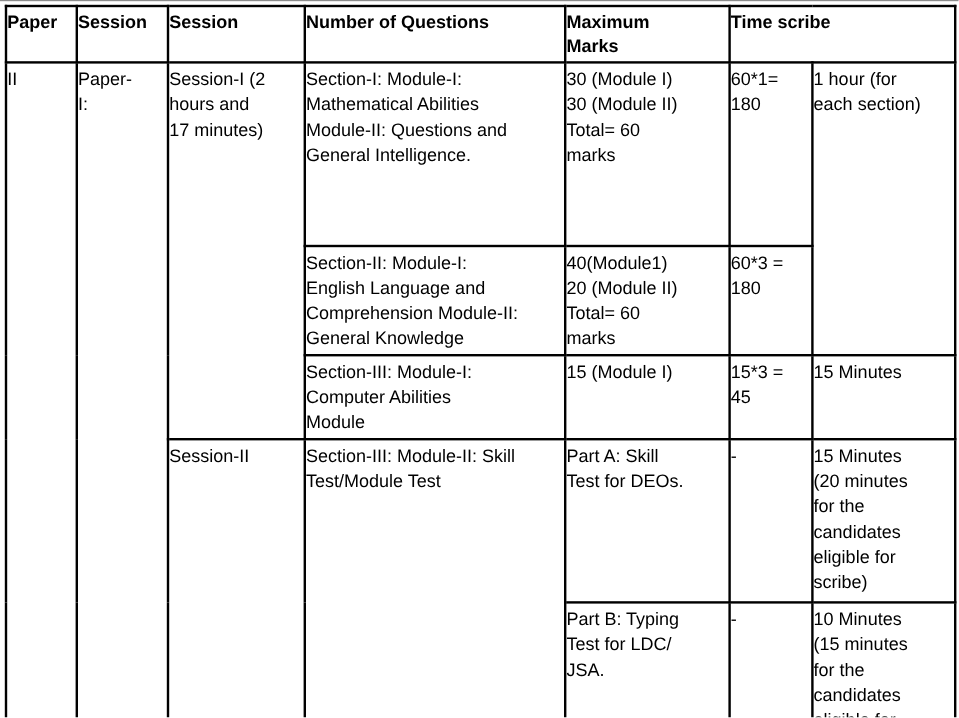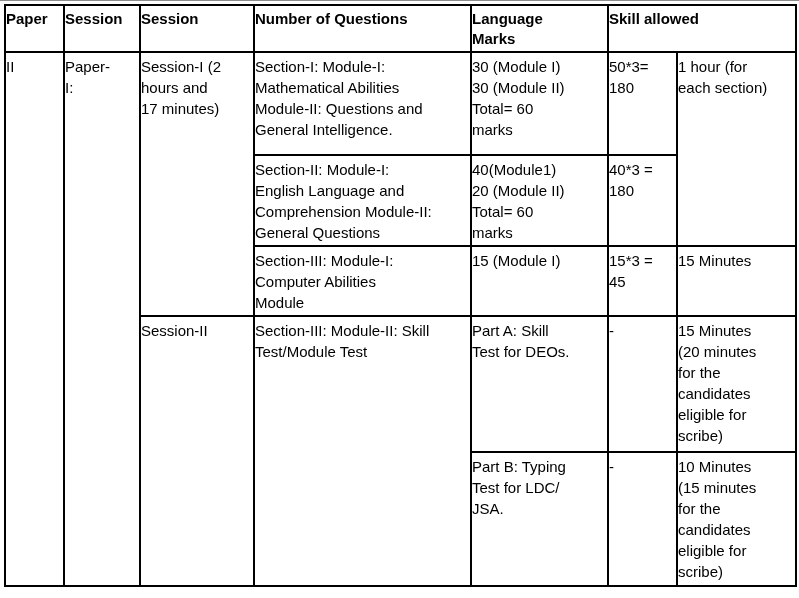--- a/index.html
+++ b/index.html
@@ -68,56 +68,56 @@
       <col style="width:69px">
       <col style="width:119px">
     </colgroup>
 
     <tbody>
         <tr style="height:44px">
       <th>Paper</th>
       <th>Session</th>
       <th>Session</th>
       <th>Number of Questions</th>
-      <th>Language
+      <th>Maximum
 Marks</th>
-      <th colspan="2">Skill allowed</th>
+      <th colspan="2">Time scribe</th>
     </tr>
 
-    <tr style="height:103px">
+    <tr style="height:153px">
       <td rowspan="5">II</td>
       <td rowspan="5">Paper-
 I:</td>
       <td rowspan="3">Session-I (2
 hours and
 17 minutes)</td>
       <td>Section-I: Module-I:
 Mathematical Abilities
 Module-II: Questions and
 General Intelligence.</td>
       <td>30 (Module I)
 30 (Module II)
 Total= 60
 marks</td>
-      <td>50*3=
+      <td>60*1=
 180</td>
       <td rowspan="2">1 hour (for
 each section)</td>
     </tr>
 
     <tr style="height:91px">
       <td>Section-II: Module-I:
 English Language and
 Comprehension Module-II:
-General Questions</td>
+General Knowledge</td>
       <td>40(Module1)
 20 (Module II)
 Total= 60
 marks</td>
-      <td>40*3 =
+      <td>60*3 =
 180</td>
     </tr>
 
     <tr style="height:67px">
       <td>Section-III: Module-I:
 Computer Abilities
 Module</td>
       <td>15 (Module I)</td>
       <td>15*3 =
 45</td>

